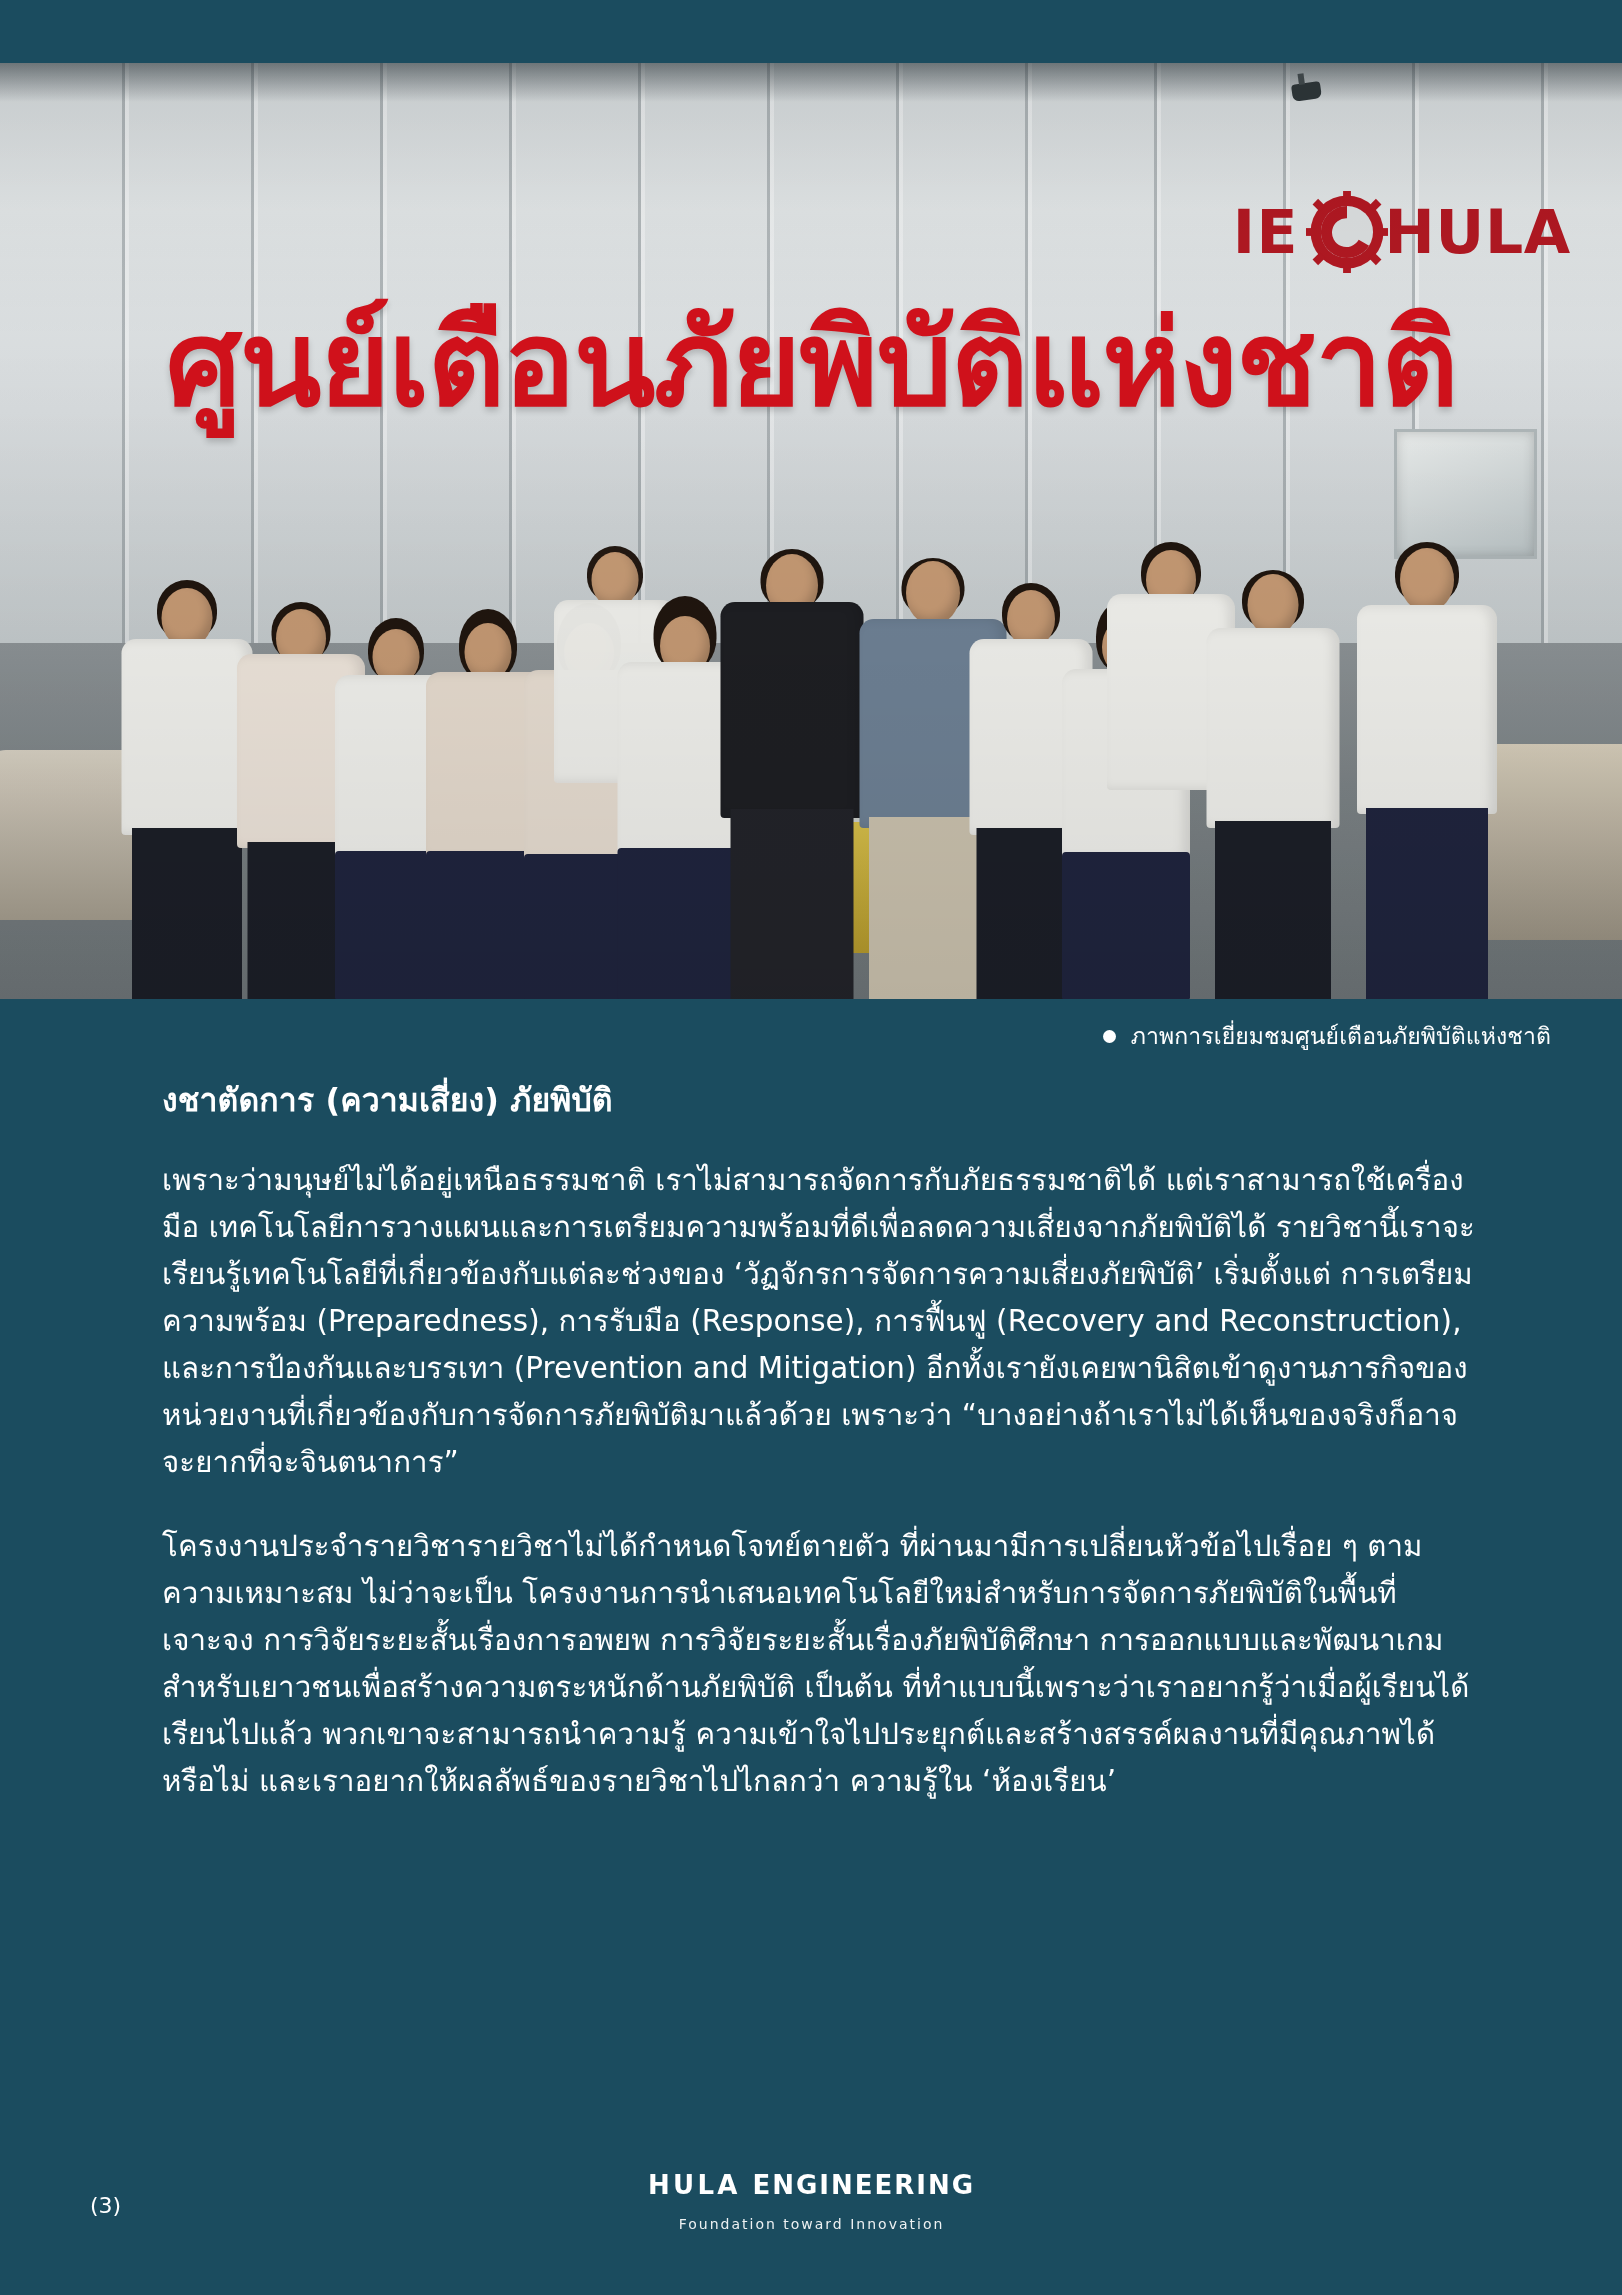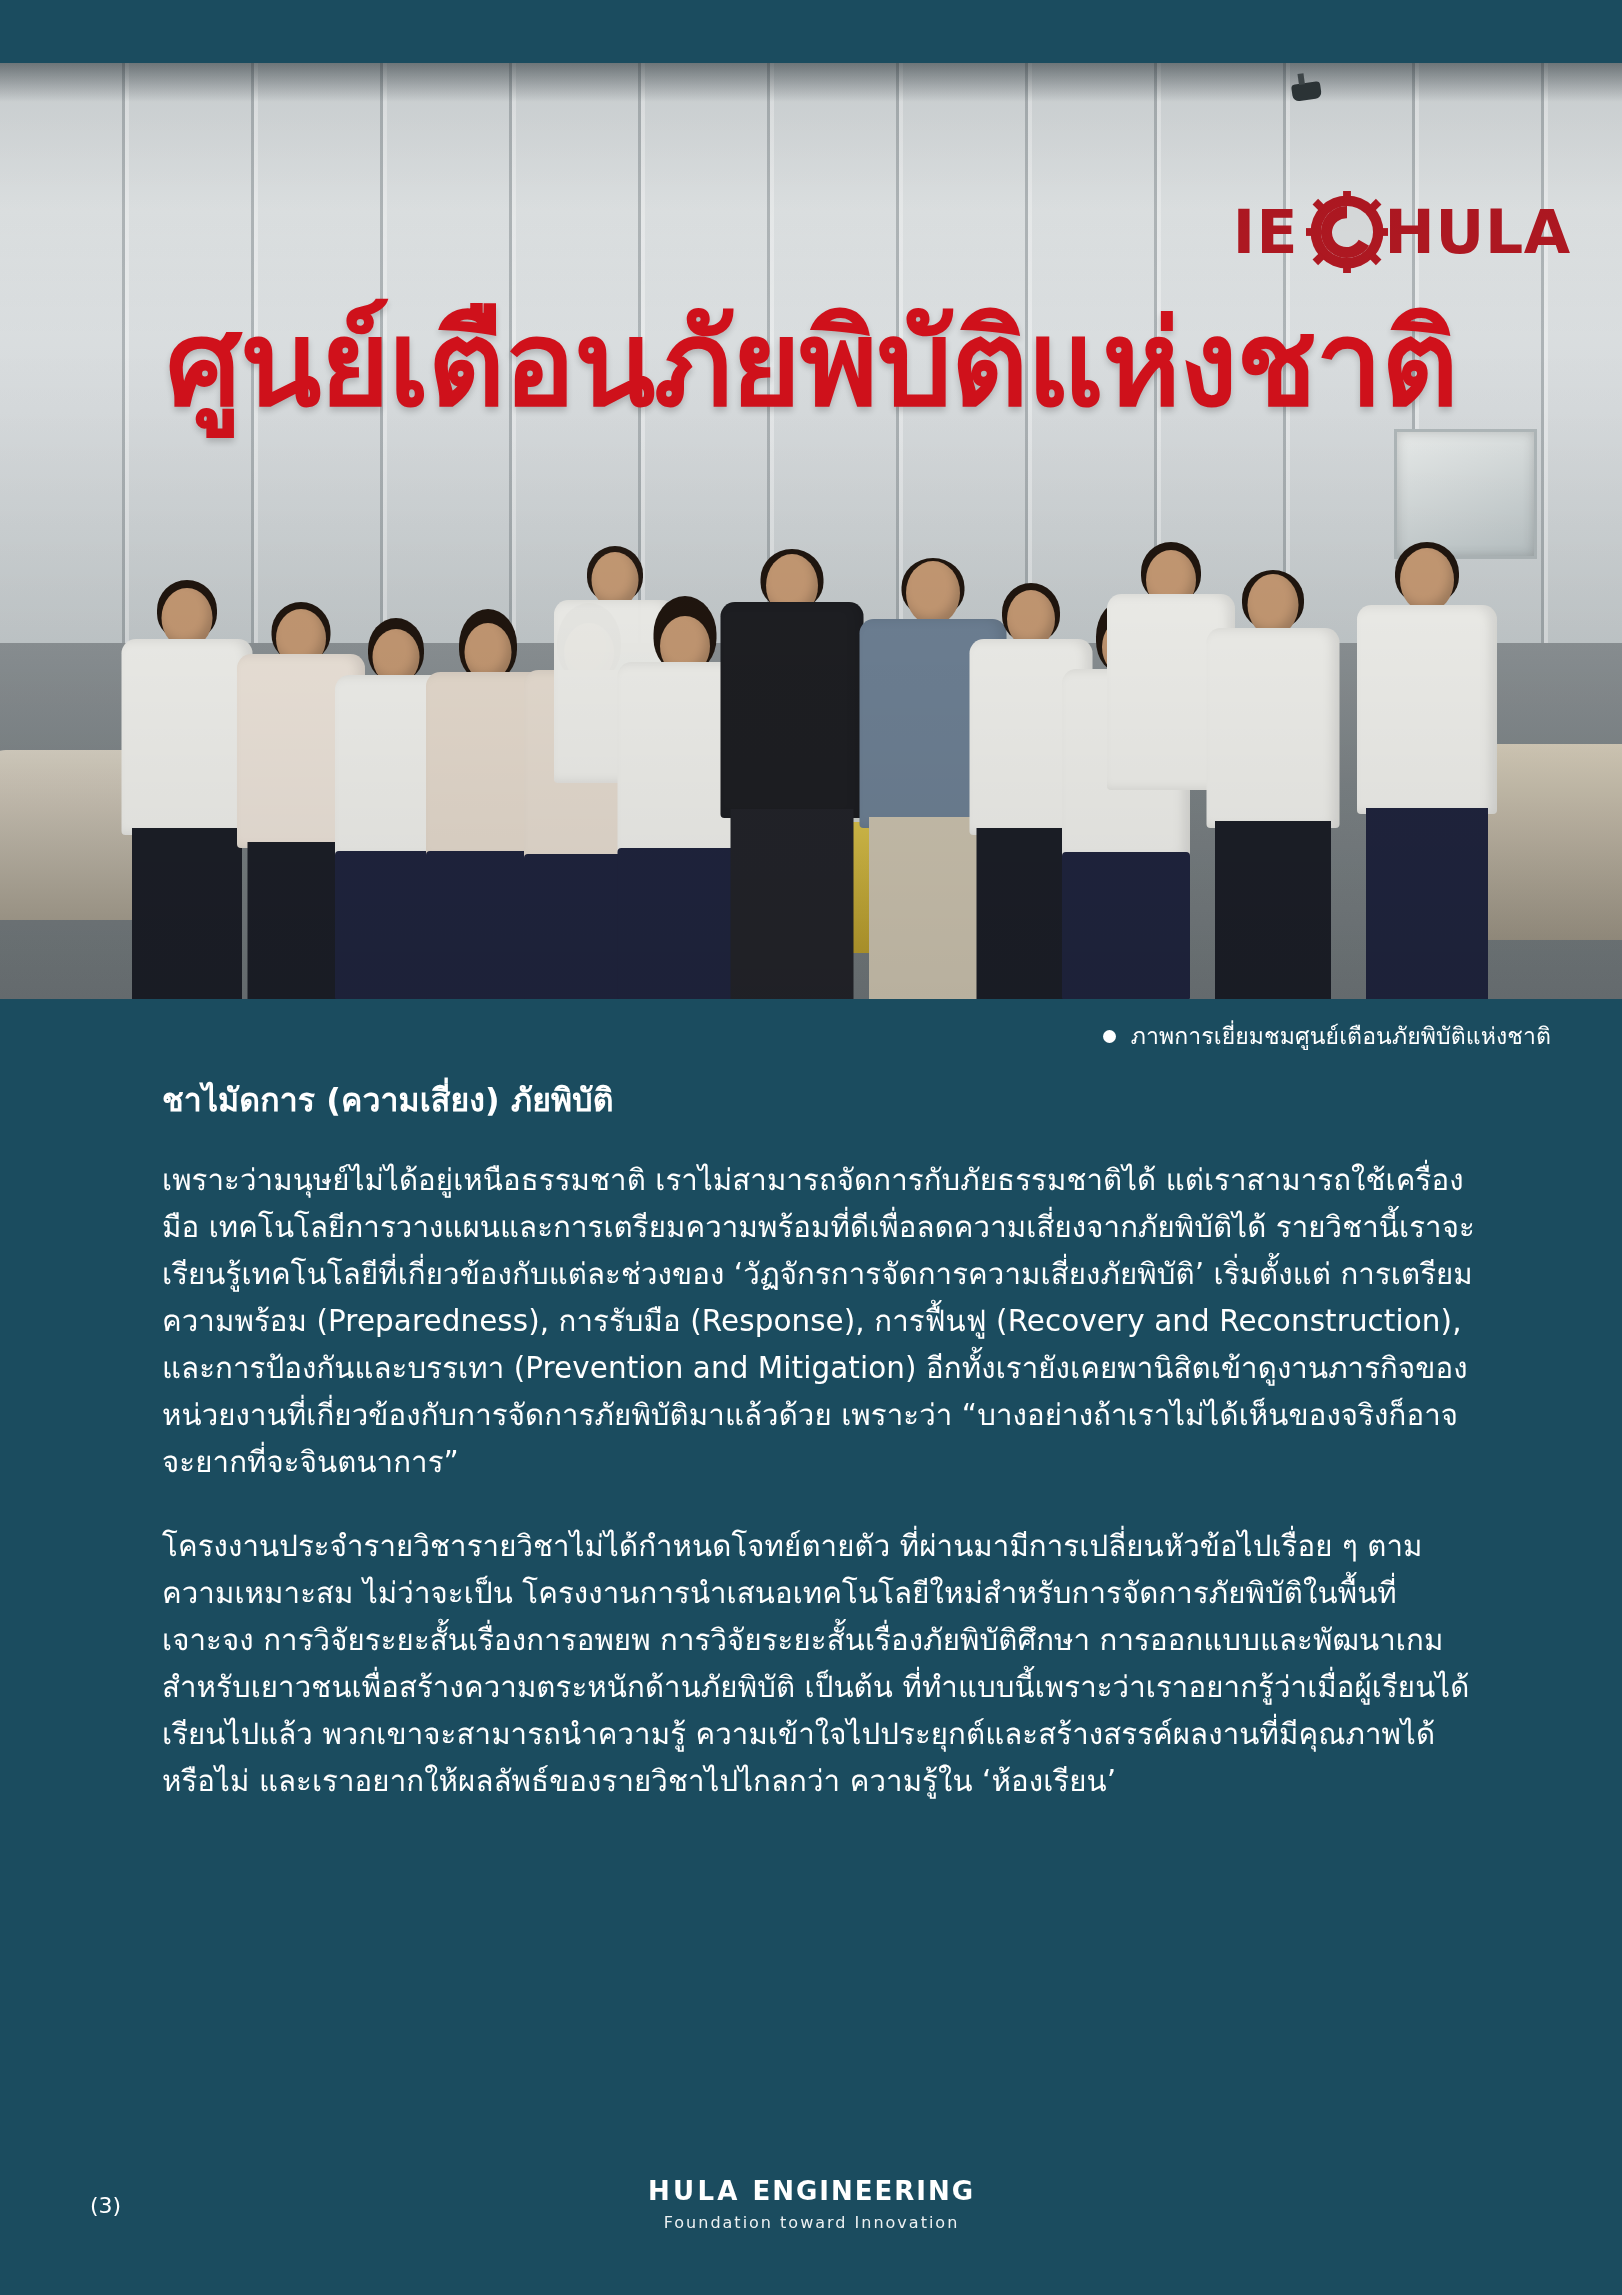--- a/index.html
+++ b/index.html
@@ -274,23 +274,23 @@
     font-size: 26px;
     font-weight: 700;
     letter-spacing: 3.3px;
     display: flex;
     align-items: center;
     gap: 11.8px;
     justify-content: center;
   }
   .footer-logo .brand .eng { letter-spacing: 2px; text-align: center; }
   .footer-logo .tagline {
-    font-size: 16px;
+    font-size: 14px;
     letter-spacing: 2px;
-    margin-top: 7px;
+    margin-top: 16px;
     opacity: 0.92;
   }
 </style>
 </head>
 <body>
 
 <div class="page">
 
   <div class="photo-wrap">
     <div class="wall"></div>
@@ -421,21 +421,21 @@
 
     <div class="photo-shade"></div>
   </div>
 
   <div class="caption">
     <span class="bullet"></span>
     <span>ภาพการเยี่ยมชมศูนย์เตือนภัยพิบัติแห่งชาติ</span>
   </div>
 
   <div class="content">
-    <h2 class="heading">ชาไมัดการ (ความเสี่ยง) ภัยพิบัติ</h2>
+    <h2 class="heading">งชาตัดการ (ความเสี่ยง) ภัยพิบัติ</h2>
     <p class="para">เพราะว่ามนุษย์ไม่ได้อยู่เหนือธรรมชาติ เราไม่สามารถจัดการกับภัยธรรมชาติได้ แต่เราสามารถใช้เครื่องมือ เทคโนโลยีการวางแผนและการเตรียมความพร้อมที่ดีเพื่อลดความเสี่ยงจากภัยพิบัติได้ รายวิชานี้เราจะเรียนรู้เทคโนโลยีที่เกี่ยวข้องกับแต่ละช่วงของ ‘วัฏจักรการจัดการความเสี่ยงภัยพิบัติ’ เริ่มตั้งแต่ การเตรียมความพร้อม (Preparedness), การรับมือ (Response), การฟื้นฟู (Recovery and Reconstruction), และการป้องกันและบรรเทา (Prevention and Mitigation) อีกทั้งเรายังเคยพานิสิตเข้าดูงานภารกิจของหน่วยงานที่เกี่ยวข้องกับการจัดการภัยพิบัติมาแล้วด้วย เพราะว่า “บางอย่างถ้าเราไม่ได้เห็นของจริงก็อาจจะยากที่จะจินตนาการ”</p>
     <p class="para">โครงงานประจำรายวิชารายวิชาไม่ได้กำหนดโจทย์ตายตัว ที่ผ่านมามีการเปลี่ยนหัวข้อไปเรื่อย ๆ ตามความเหมาะสม ไม่ว่าจะเป็น โครงงานการนำเสนอเทคโนโลยีใหม่สำหรับการจัดการภัยพิบัติในพื้นที่เจาะจง การวิจัยระยะสั้นเรื่องการอพยพ การวิจัยระยะสั้นเรื่องภัยพิบัติศึกษา การออกแบบและพัฒนาเกมสำหรับเยาวชนเพื่อสร้างความตระหนักด้านภัยพิบัติ เป็นต้น ที่ทำแบบนี้เพราะว่าเราอยากรู้ว่าเมื่อผู้เรียนได้เรียนไปแล้ว พวกเขาจะสามารถนำความรู้ ความเข้าใจไปประยุกต์และสร้างสรรค์ผลงานที่มีคุณภาพได้หรือไม่ และเราอยากให้ผลลัพธ์ของรายวิชาไปไกลกว่า ความรู้ใน ‘ห้องเรียน’</p>
   </div>
 
   <div class="page-number">(3)</div>
 
   <div class="footer-logo">
     <div class="brand">
       <span>HULA</span>
       <span class="eng">ENGINEERING</span>

